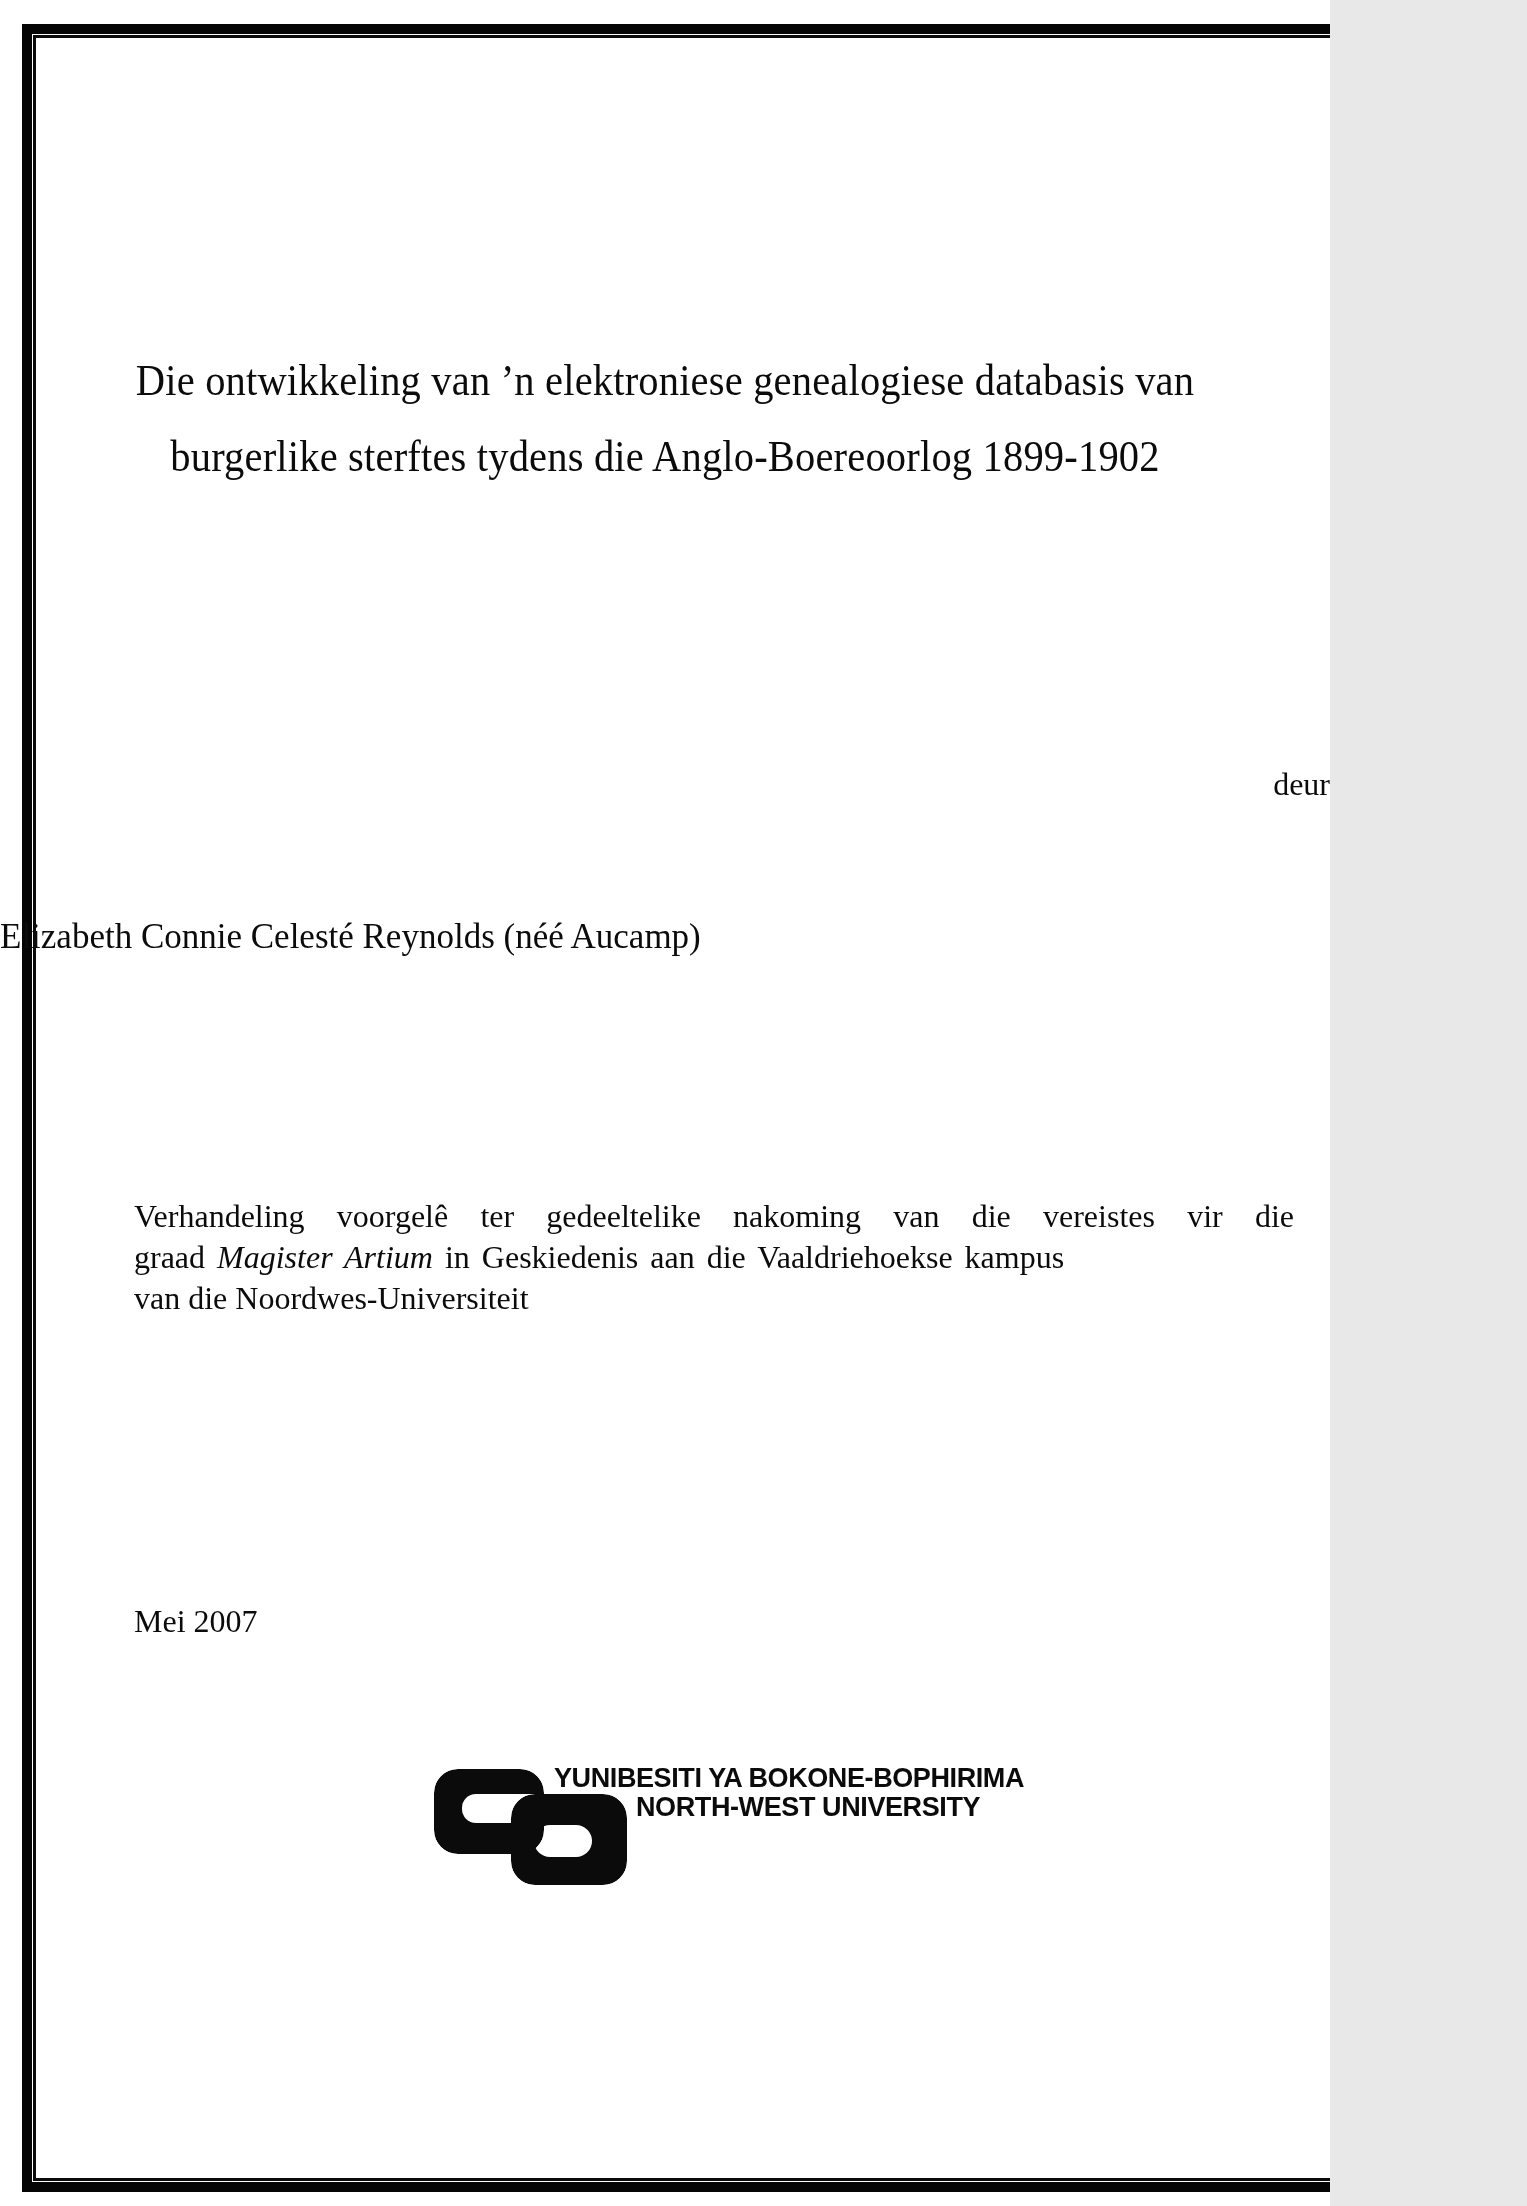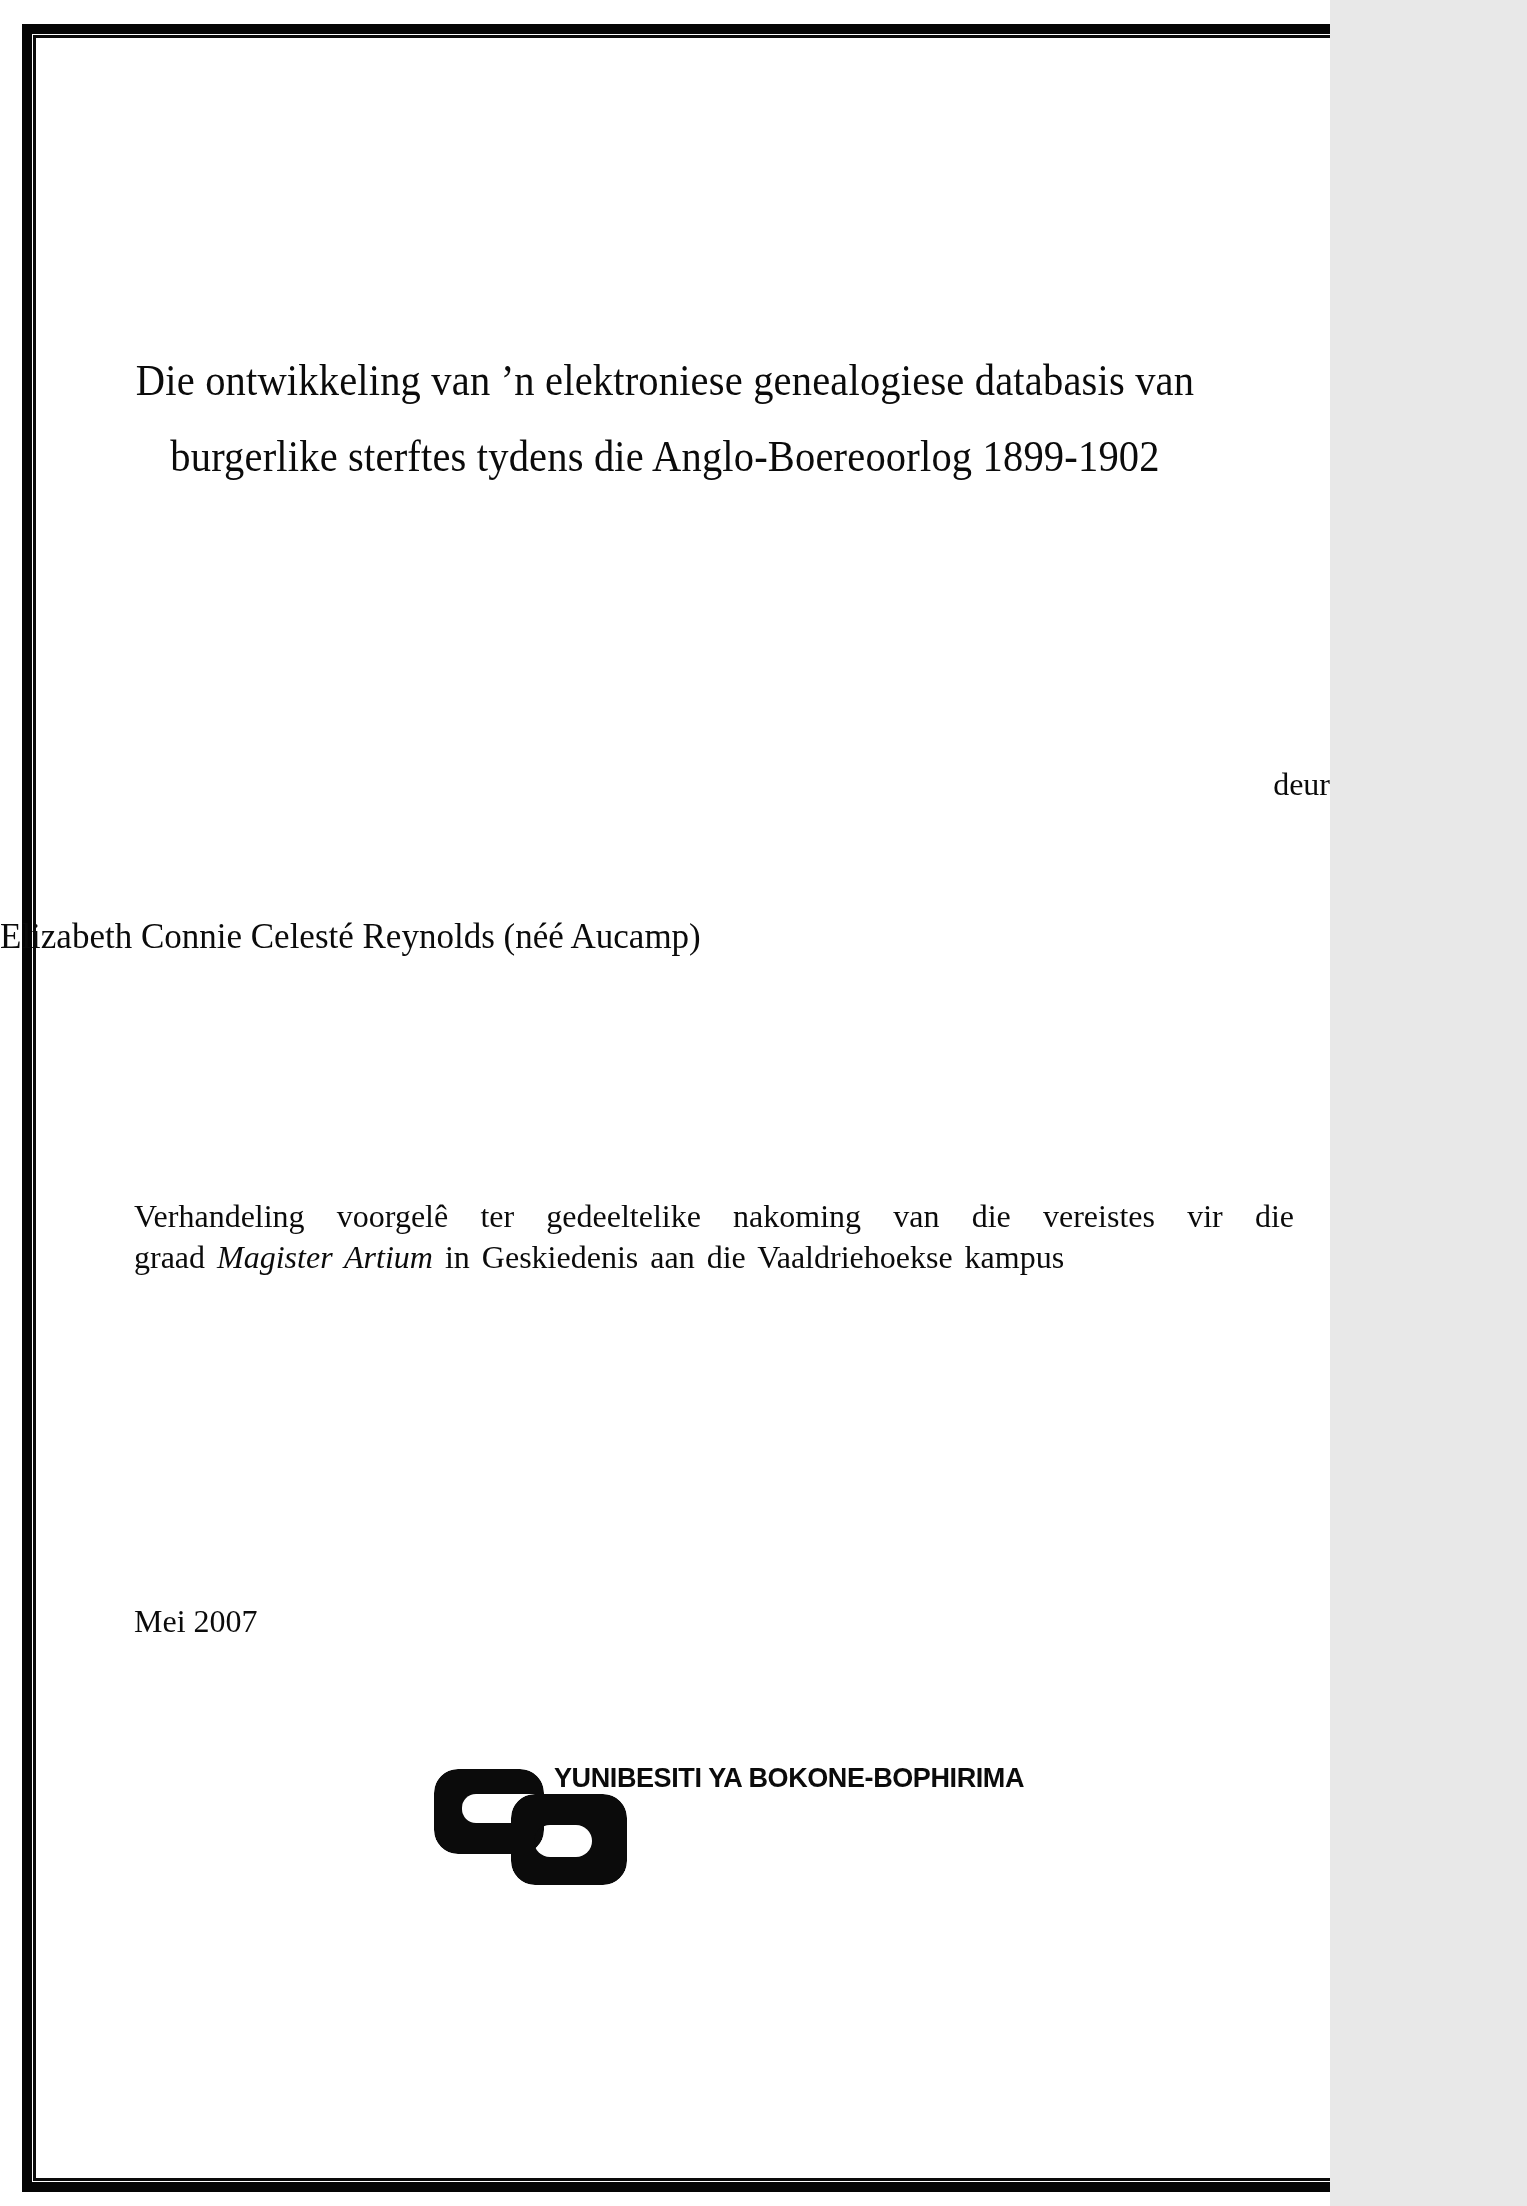--- a/index.html
+++ b/index.html
@@ -114,20 +114,21 @@
       <div>burgerlike sterftes tydens die Anglo-Boereoorlog 1899-1902</div>
     </div>
 
     <div class="byline">deur</div>
 
     <div class="author">Elizabeth Connie Celesté Reynolds (néé Aucamp)</div>
 
     <div class="degree">
       <div class="jline">Verhandeling voorgelê ter gedeeltelike nakoming van die vereistes vir die</div>
       <div class="wide"><span>graad </span><span class="em">Magister Artium</span><span> in Geskiedenis aan die Vaaldriehoekse kampus</span></div>
+      <div>van die Noordwes-Universiteit</div>
     </div>
 
     <div class="supervisor-block">
       <div>Mei 2007</div>
     </div>
 
     <div class="logo-mark">
       <svg viewBox="0 0 193 116" xmlns="http://www.w3.org/2000/svg" style="color:#0b0b0b;">
         <defs>
           <mask id="linkL" maskUnits="userSpaceOnUse" x="0" y="0" width="193" height="116">
@@ -139,16 +140,17 @@
             <rect x="100" y="56" width="58" height="32" rx="16" fill="#000000"></rect>
           </mask>
         </defs>
         <rect x="0" y="0" width="110" height="85" rx="24" fill="currentColor" mask="url(#linkL)"></rect>
         <rect x="77" y="25" width="116" height="91" rx="24" fill="currentColor" mask="url(#linkR)"></rect>
       </svg>
     </div>
 
     <div class="logo-text">
       <div>YUNIBESITI YA BOKONE-BOPHIRIMA</div>
+      <div class="indent">NORTH-WEST UNIVERSITY</div>
     </div>
 
   </div>
 </div>
 
 </body></html>

